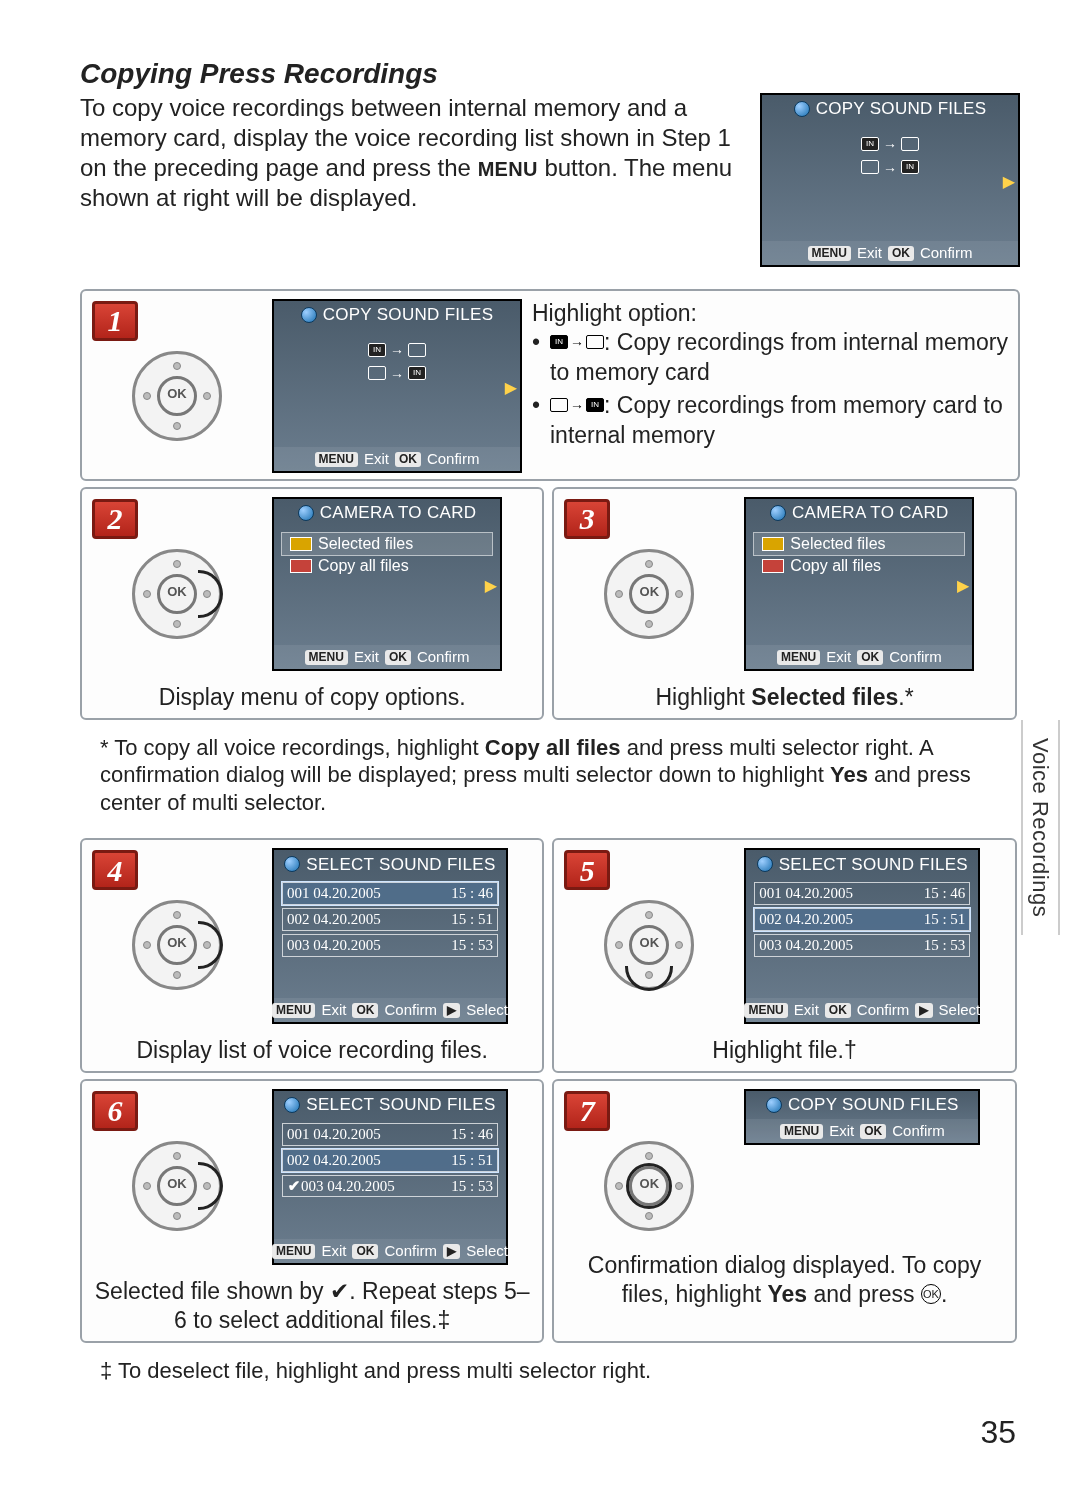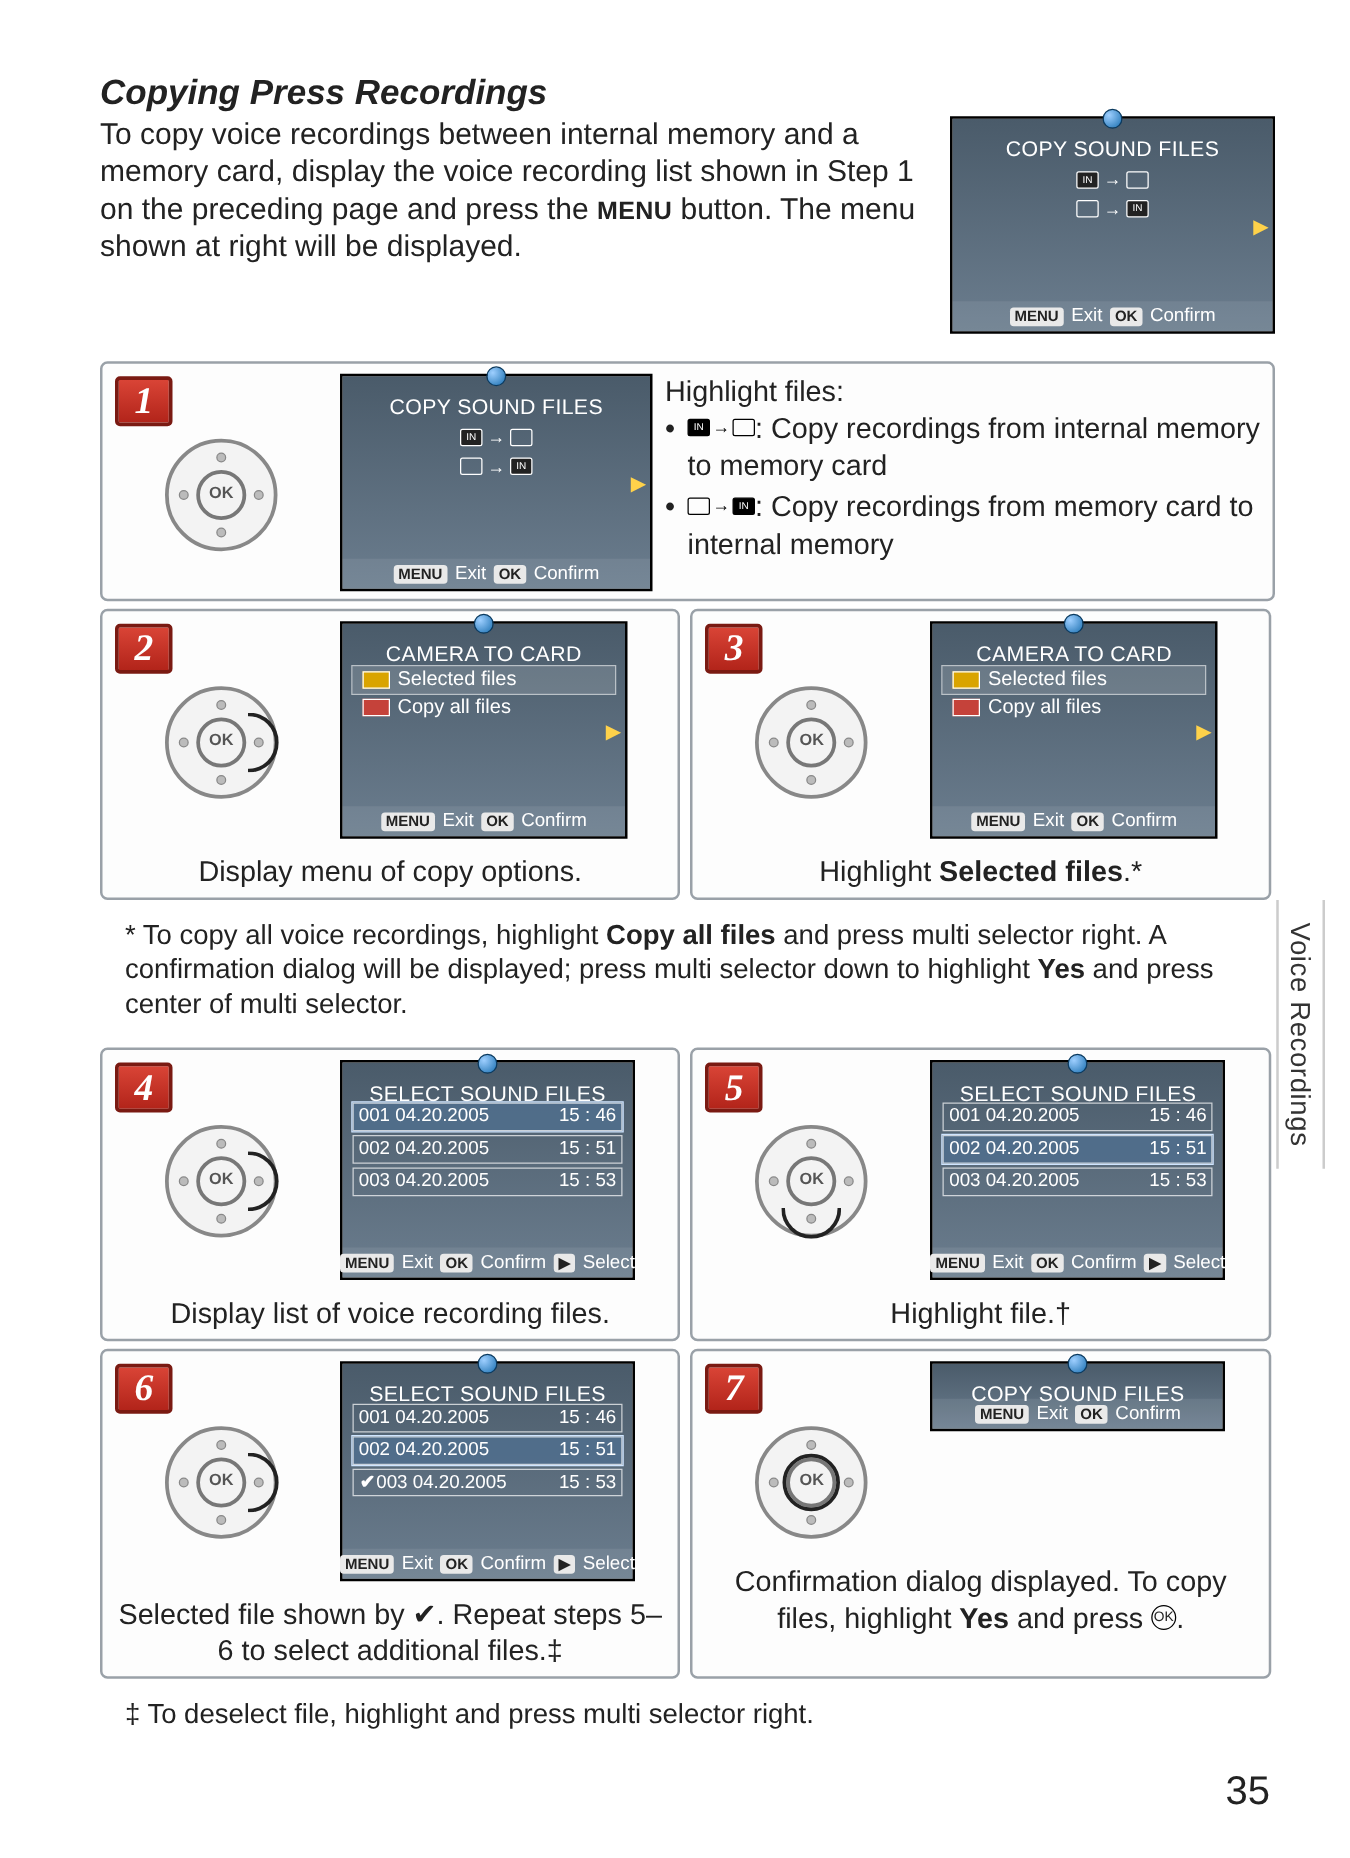--- a/index.html
+++ b/index.html
@@ -44,21 +44,20 @@
   }
   .screen-header {
     height: 28px;
     display:flex;
     align-items:center;
     justify-content:center;
     gap:6px;
     padding: 14px 4px;
     font-size: 17px;
     letter-spacing:0.3px;
-    flex-direction:column;
   }
   .screen-header .mic {
     width:16px; height:16px; border-radius:50%;
     background: radial-gradient(circle at 30% 30%, #9ecfff, #1a6fb0);
     border:1px solid #0b3a5f;
     flex:0 0 auto;
   }
   .screen-body {
     height: 118px;
     position:relative;
@@ -72,20 +71,21 @@
     align-items:stretch;
     height: 120px;
   }
   .screen-body .row {
     border:1px solid rgba(255,255,255,0.7);
     padding:1px 4px;
     margin-bottom:3px;
     font-size:15px;
     display:flex;
     justify-content:space-between;
+    font-family:Liberation Serif, serif;
   }
   .screen-body .row.hl {
     background: rgba(80,110,140,0.9);
     outline:1px solid #cfe5ff;
   }
   .arrow-right {
     position:absolute;
     right:3px; top:50%;
     transform: translateY(-50%);
     color:#ffd24a;
@@ -366,21 +366,21 @@
           <span class="arrow-right">▶</span>
         </div>
         <div class="screen-footer">
           <span class="tag">MENU</span>
             <span>Exit</span>
           <span class="tag">OK</span>
             <span>Confirm</span>
         </div>
       </div>
       <div class="explain">
-        <span>Highlight files:</span>
+        <span>Highlight option:</span>
         <ul class="bullets">
           <li><span class="inline-icn">
                 <span class="chip in"></span>
                 <span class="arr">→</span>
                 <span class="chip card"></span>
               </span><span>: Copy recordings from internal memory to memory card</span></li>
           <li><span class="inline-icn">
                 <span class="chip card"></span>
                 <span class="arr">→</span>
                 <span class="chip in"></span>

